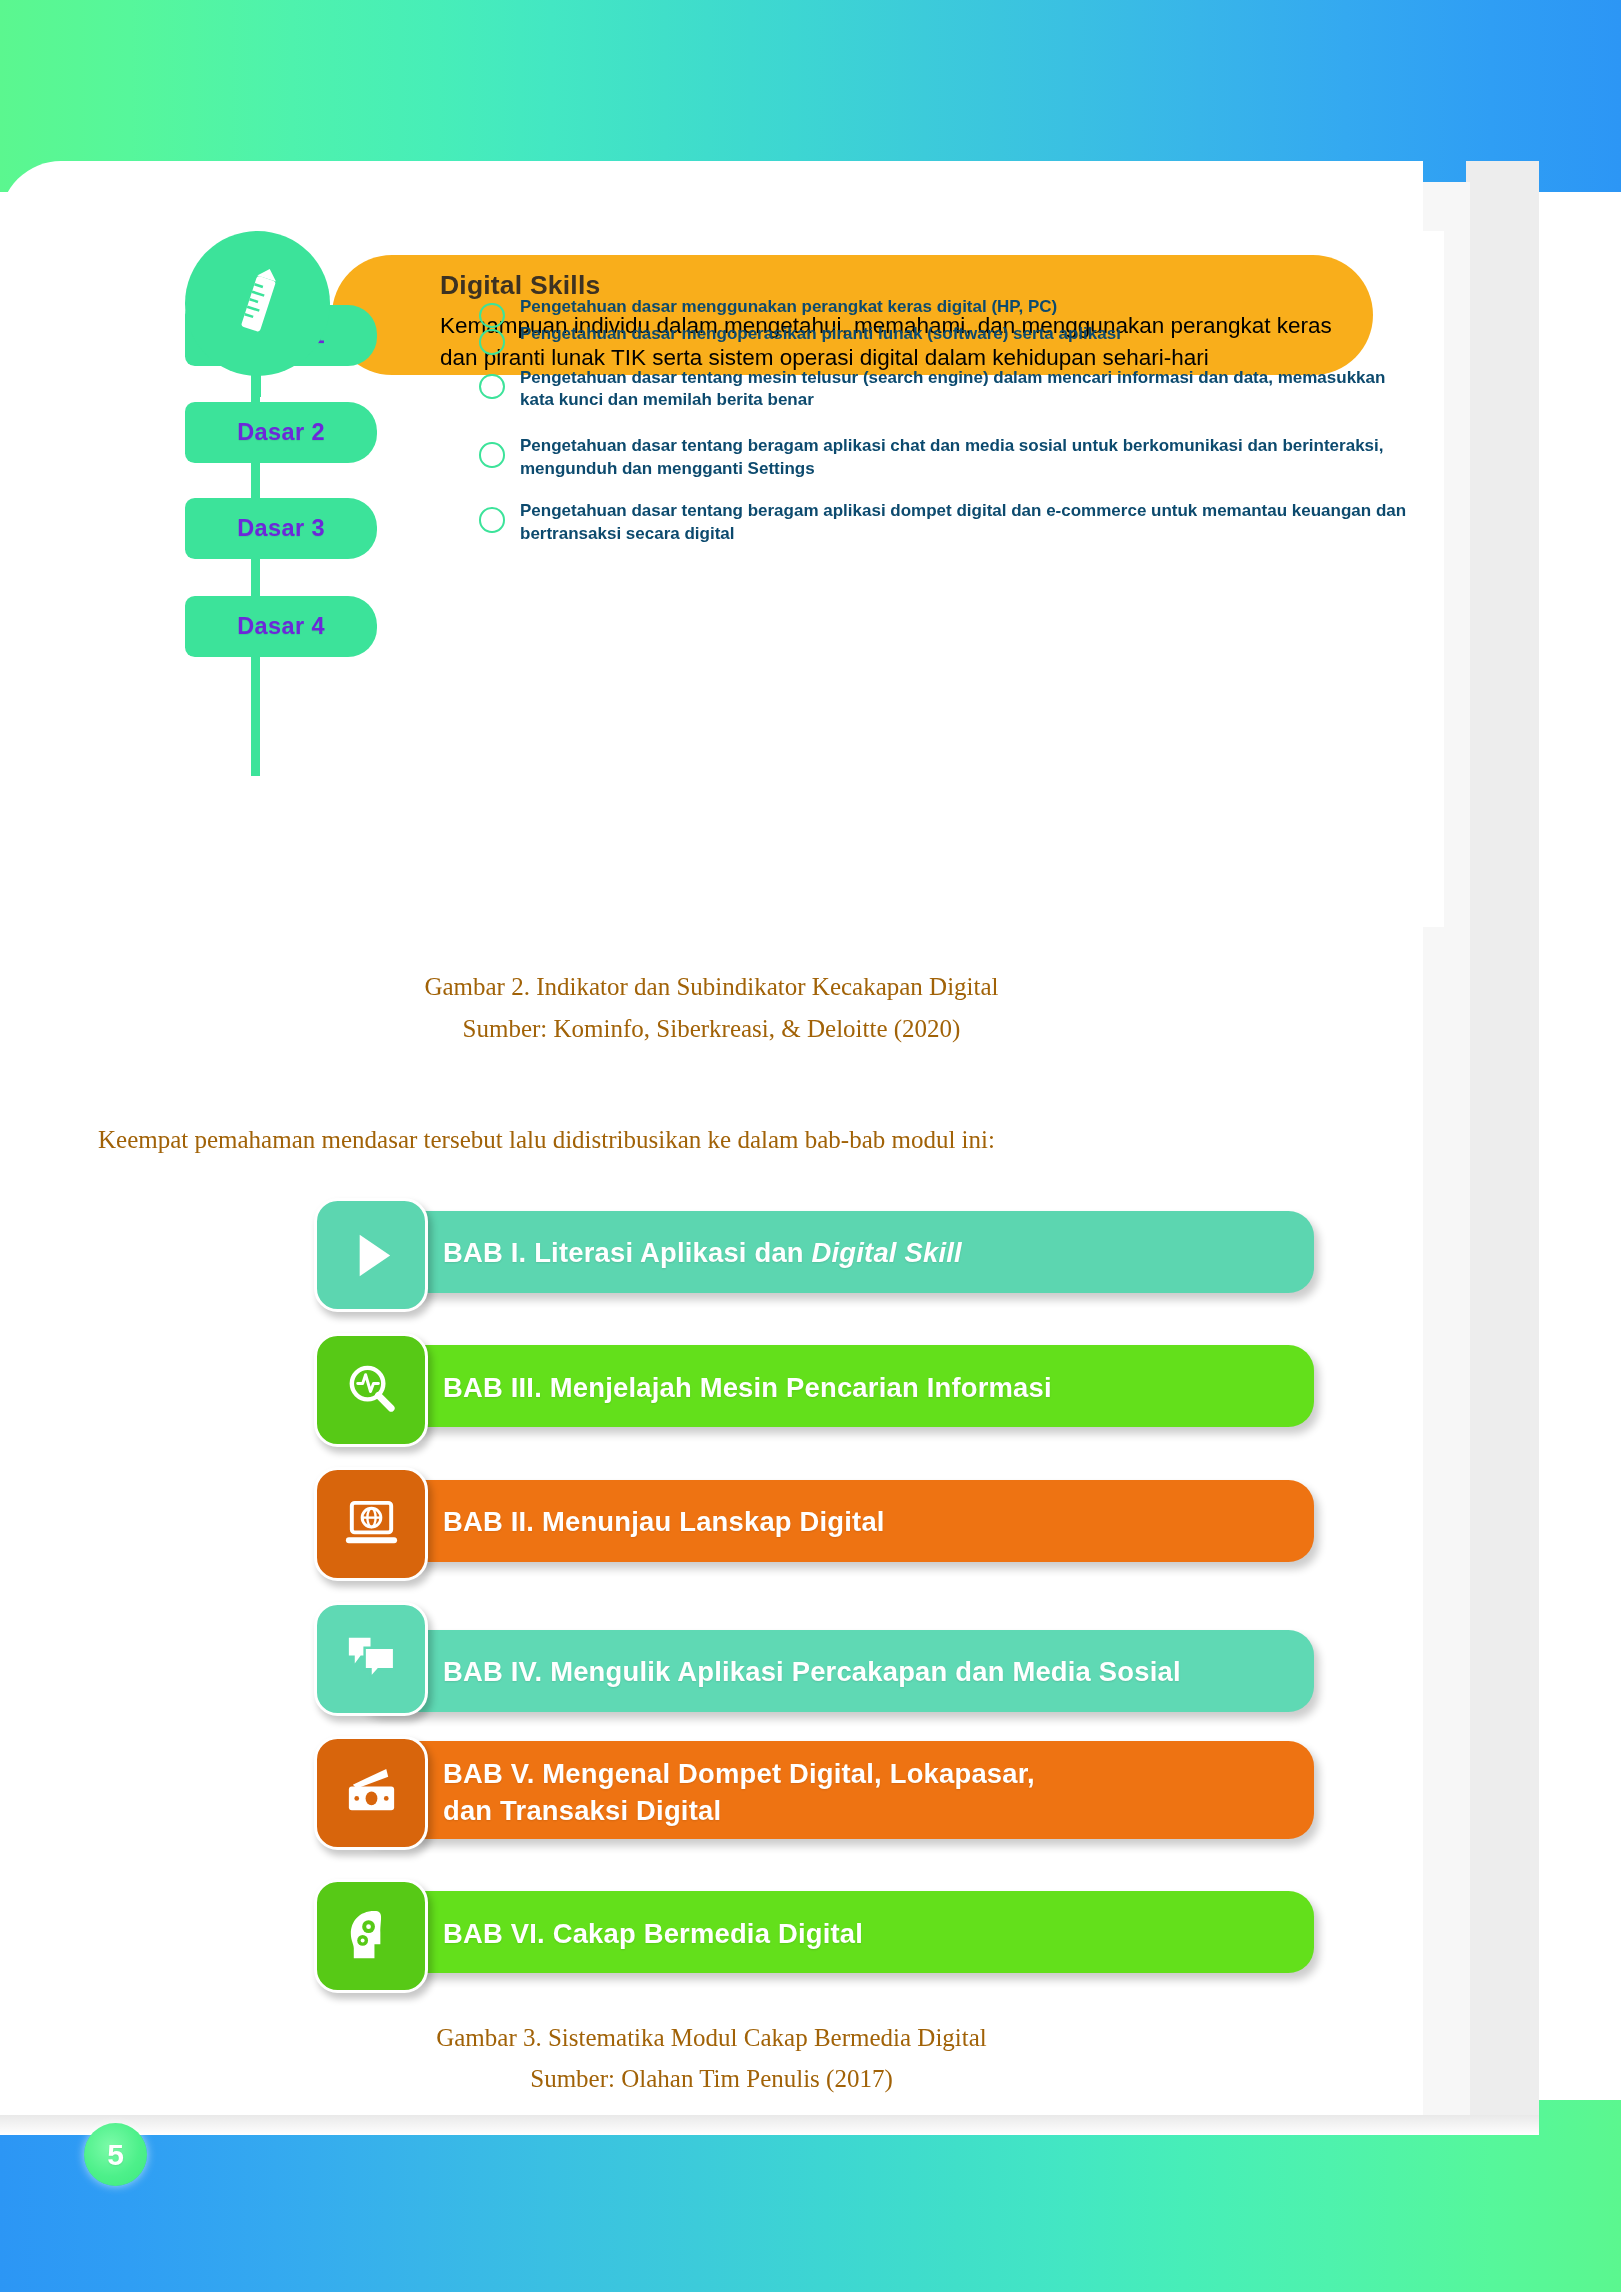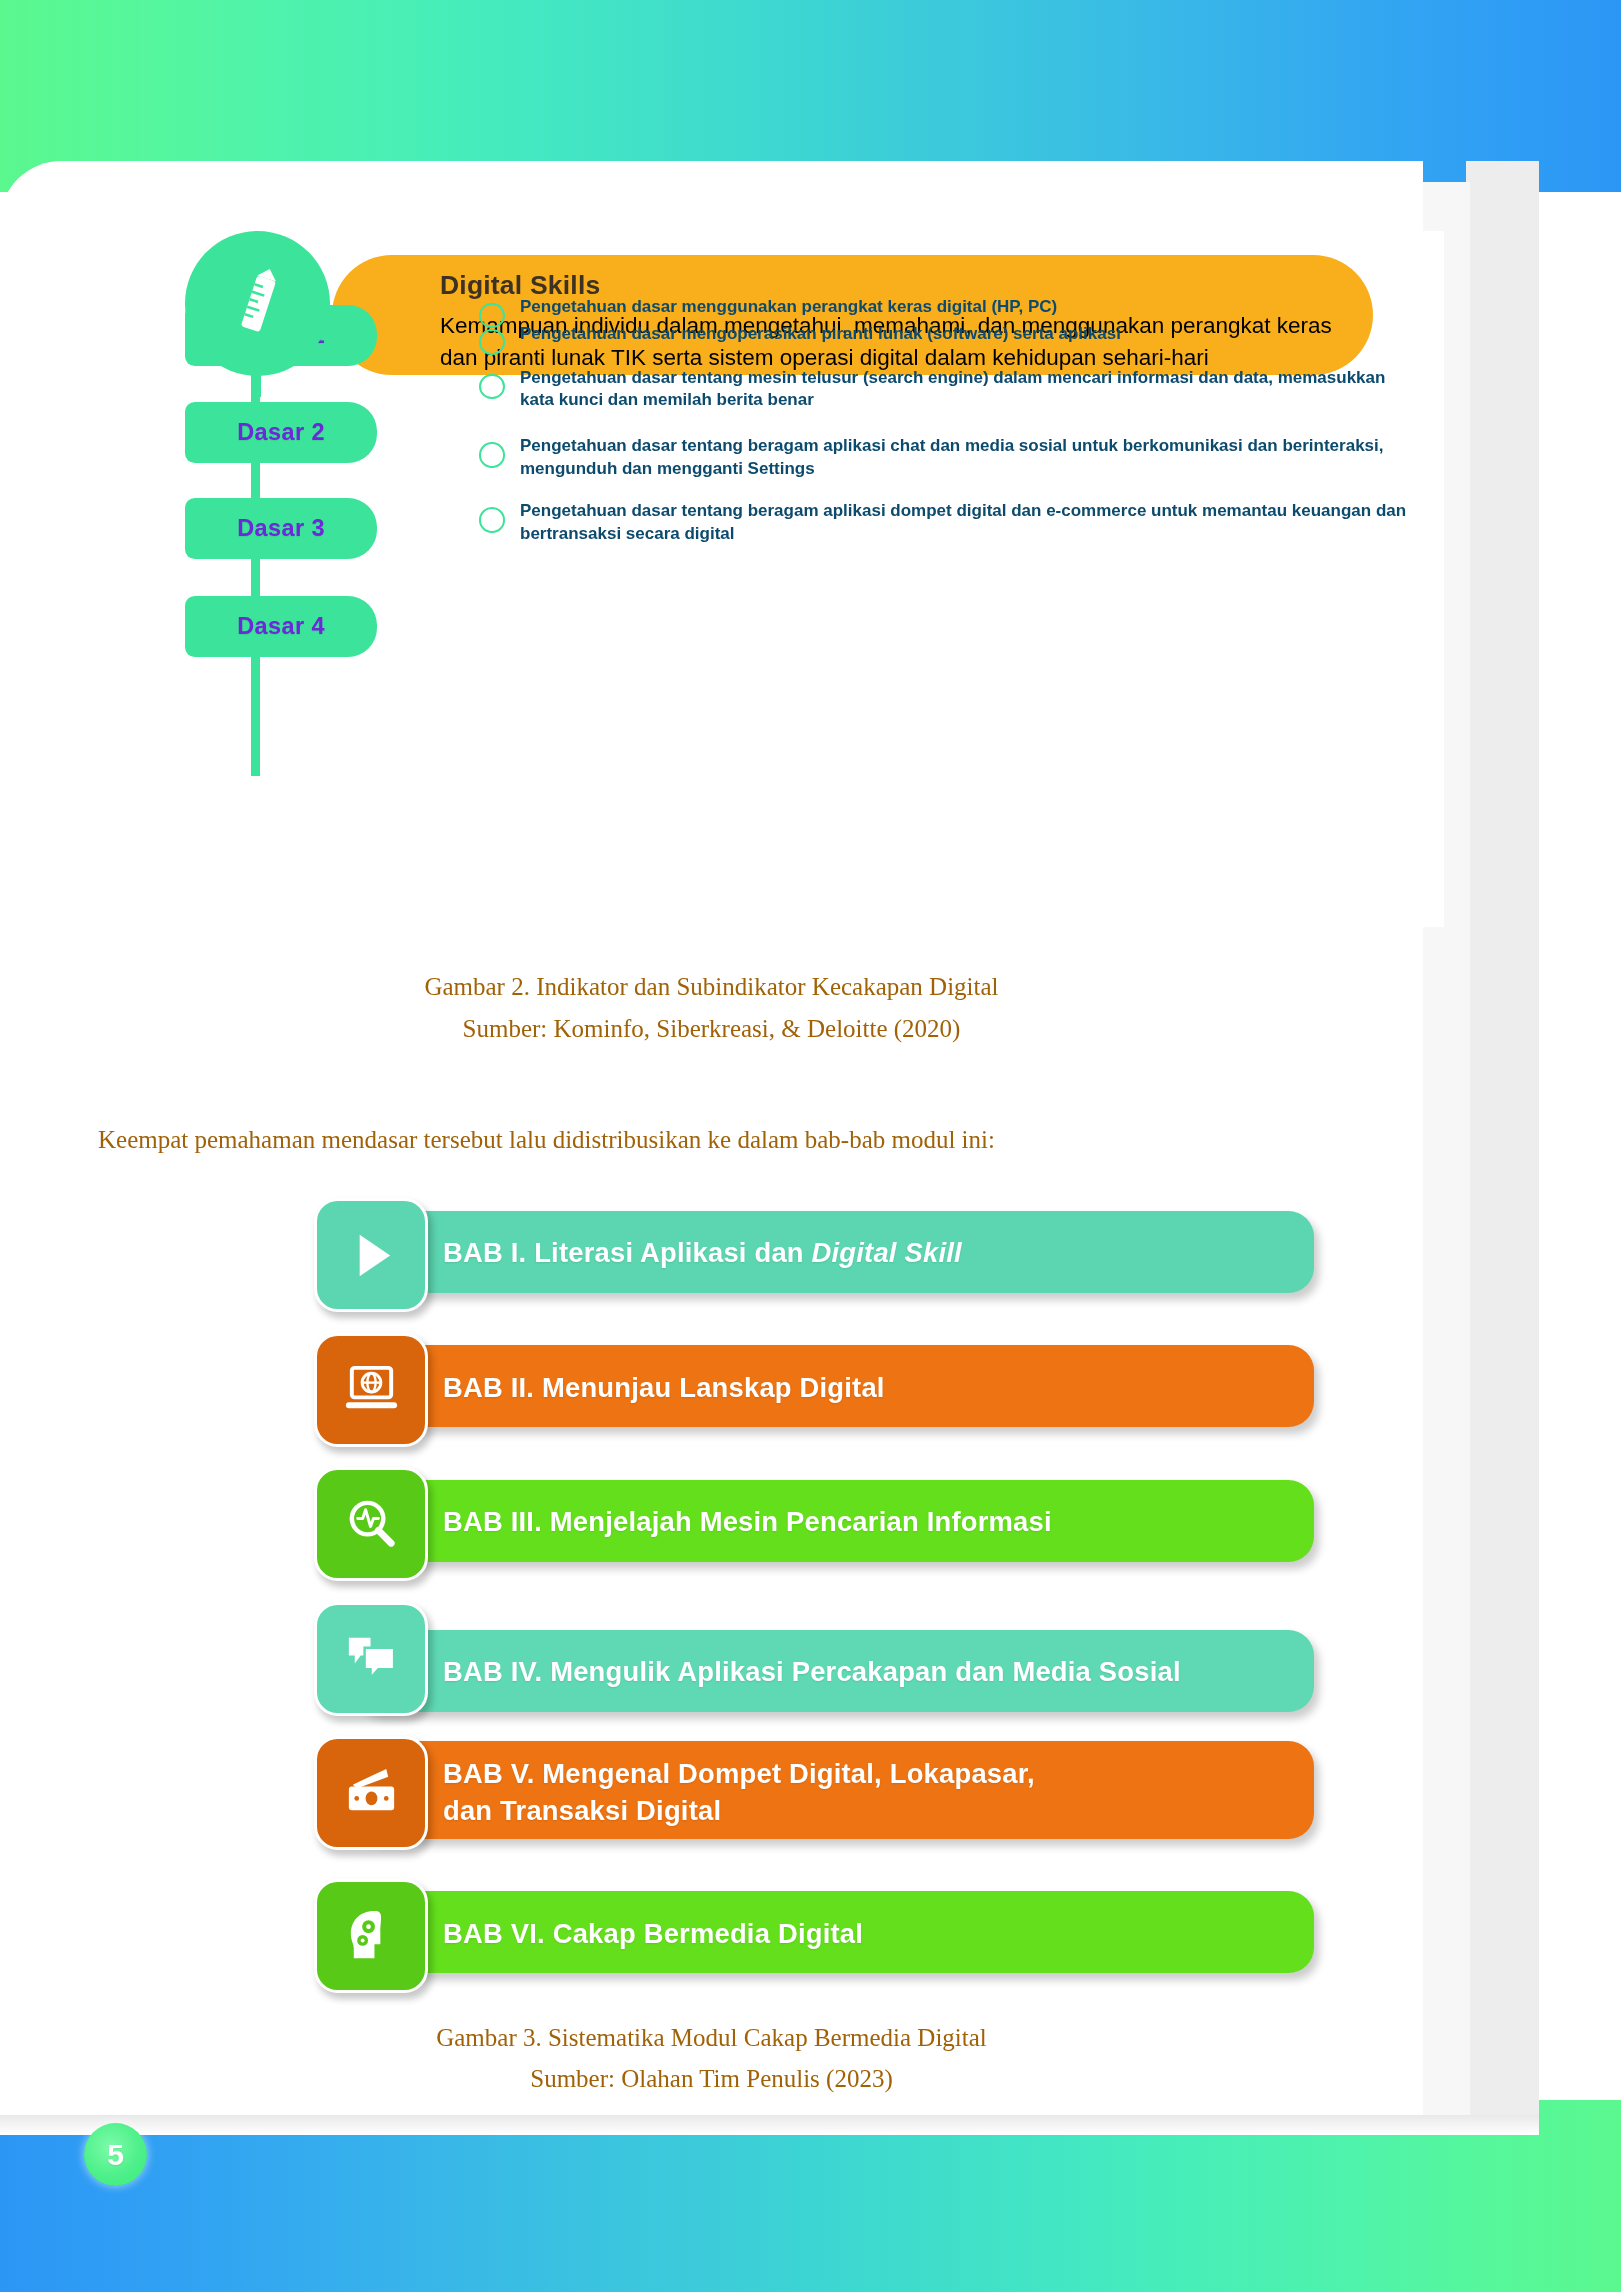--- a/index.html
+++ b/index.html
@@ -270,44 +270,44 @@
       <div class="bar-body c-mint">
         <div class="label"><span>BAB I. Literasi Aplikasi dan </span><i>Digital Skill</i></div>
       </div>
       <div class="bar-icon c-mint">
         <svg width="57" height="57" viewBox="0 0 58 58">
             <path d="M17 8 L48 29 L17 50 Z" fill="#ffffff"></path>
           </svg>
       </div>
     </div>
 
+    <div class="bar-row r3 rowpad">
+      <div class="bar-body c-green">
+        <div class="label">BAB III. Menjelajah Mesin Pencarian Informasi</div>
+      </div>
+      <div class="bar-icon c-green-d">
+        <svg width="61" height="61" viewBox="0 0 62 62">
+          <circle cx="27" cy="25" r="16" fill="none" stroke="#ffffff" stroke-width="4.5"></circle>
+          <polyline points="17,25 22,25 25,16 30,33 33,25 38,25" fill="none" stroke="#ffffff" stroke-width="3" stroke-linejoin="round" stroke-linecap="round"></polyline>
+          <line x1="38" y1="37" x2="51" y2="50" stroke="#ffffff" stroke-width="7" stroke-linecap="round"></line>
+        </svg>
+      </div>
+    </div>
+
     <div class="bar-row r2 rowpad">
       <div class="bar-body c-orange">
         <div class="label">BAB II. Menunjau Lanskap Digital</div>
       </div>
       <div class="bar-icon c-orange-d">
         <svg width="61" height="61" viewBox="0 0 62 62">
           <rect x="11" y="9" width="40" height="30" rx="3" fill="none" stroke="#ffffff" stroke-width="4"></rect>
           <circle cx="31" cy="24" r="9.5" fill="none" stroke="#ffffff" stroke-width="3"></circle>
           <ellipse cx="31" cy="24" rx="4.2" ry="9.5" fill="none" stroke="#ffffff" stroke-width="2.4"></ellipse>
           <line x1="21.5" y1="24" x2="40.5" y2="24" stroke="#ffffff" stroke-width="2.4"></line>
           <rect x="5" y="44" width="52" height="6" rx="3" fill="#ffffff"></rect>
-        </svg>
-      </div>
-    </div>
-
-    <div class="bar-row r3 rowpad">
-      <div class="bar-body c-green">
-        <div class="label">BAB III. Menjelajah Mesin Pencarian Informasi</div>
-      </div>
-      <div class="bar-icon c-green-d">
-        <svg width="61" height="61" viewBox="0 0 62 62">
-          <circle cx="27" cy="25" r="16" fill="none" stroke="#ffffff" stroke-width="4.5"></circle>
-          <polyline points="17,25 22,25 25,16 30,33 33,25 38,25" fill="none" stroke="#ffffff" stroke-width="3" stroke-linejoin="round" stroke-linecap="round"></polyline>
-          <line x1="38" y1="37" x2="51" y2="50" stroke="#ffffff" stroke-width="7" stroke-linecap="round"></line>
         </svg>
       </div>
     </div>
 
     <div class="bar-row r4 rowpad">
       <div class="bar-body c-mint2">
         <div class="label">BAB IV. Mengulik Aplikasi Percakapan dan Media Sosial</div>
       </div>
       <div class="bar-icon c-mint2">
         <svg width="61" height="61" viewBox="0 0 62 62">
@@ -345,16 +345,16 @@
           <circle cx="28" cy="22" r="6.5" fill="#57c916"></circle>
           <circle cx="28" cy="22" r="2.4" fill="#ffffff"></circle>
           <circle cx="22" cy="36" r="5.5" fill="#57c916"></circle>
           <circle cx="22" cy="36" r="2" fill="#ffffff"></circle>
         </svg>
       </div>
     </div>
   </div>
 
   <div class="cap c3a">Gambar 3.  Sistematika Modul Cakap Bermedia Digital</div>
-  <div class="cap c3b">Sumber: Olahan Tim Penulis (2023)</div>
+  <div class="cap c3b">Sumber: Olahan Tim Penulis (2017)</div>
 
 </div>
 
 
 </body></html>

